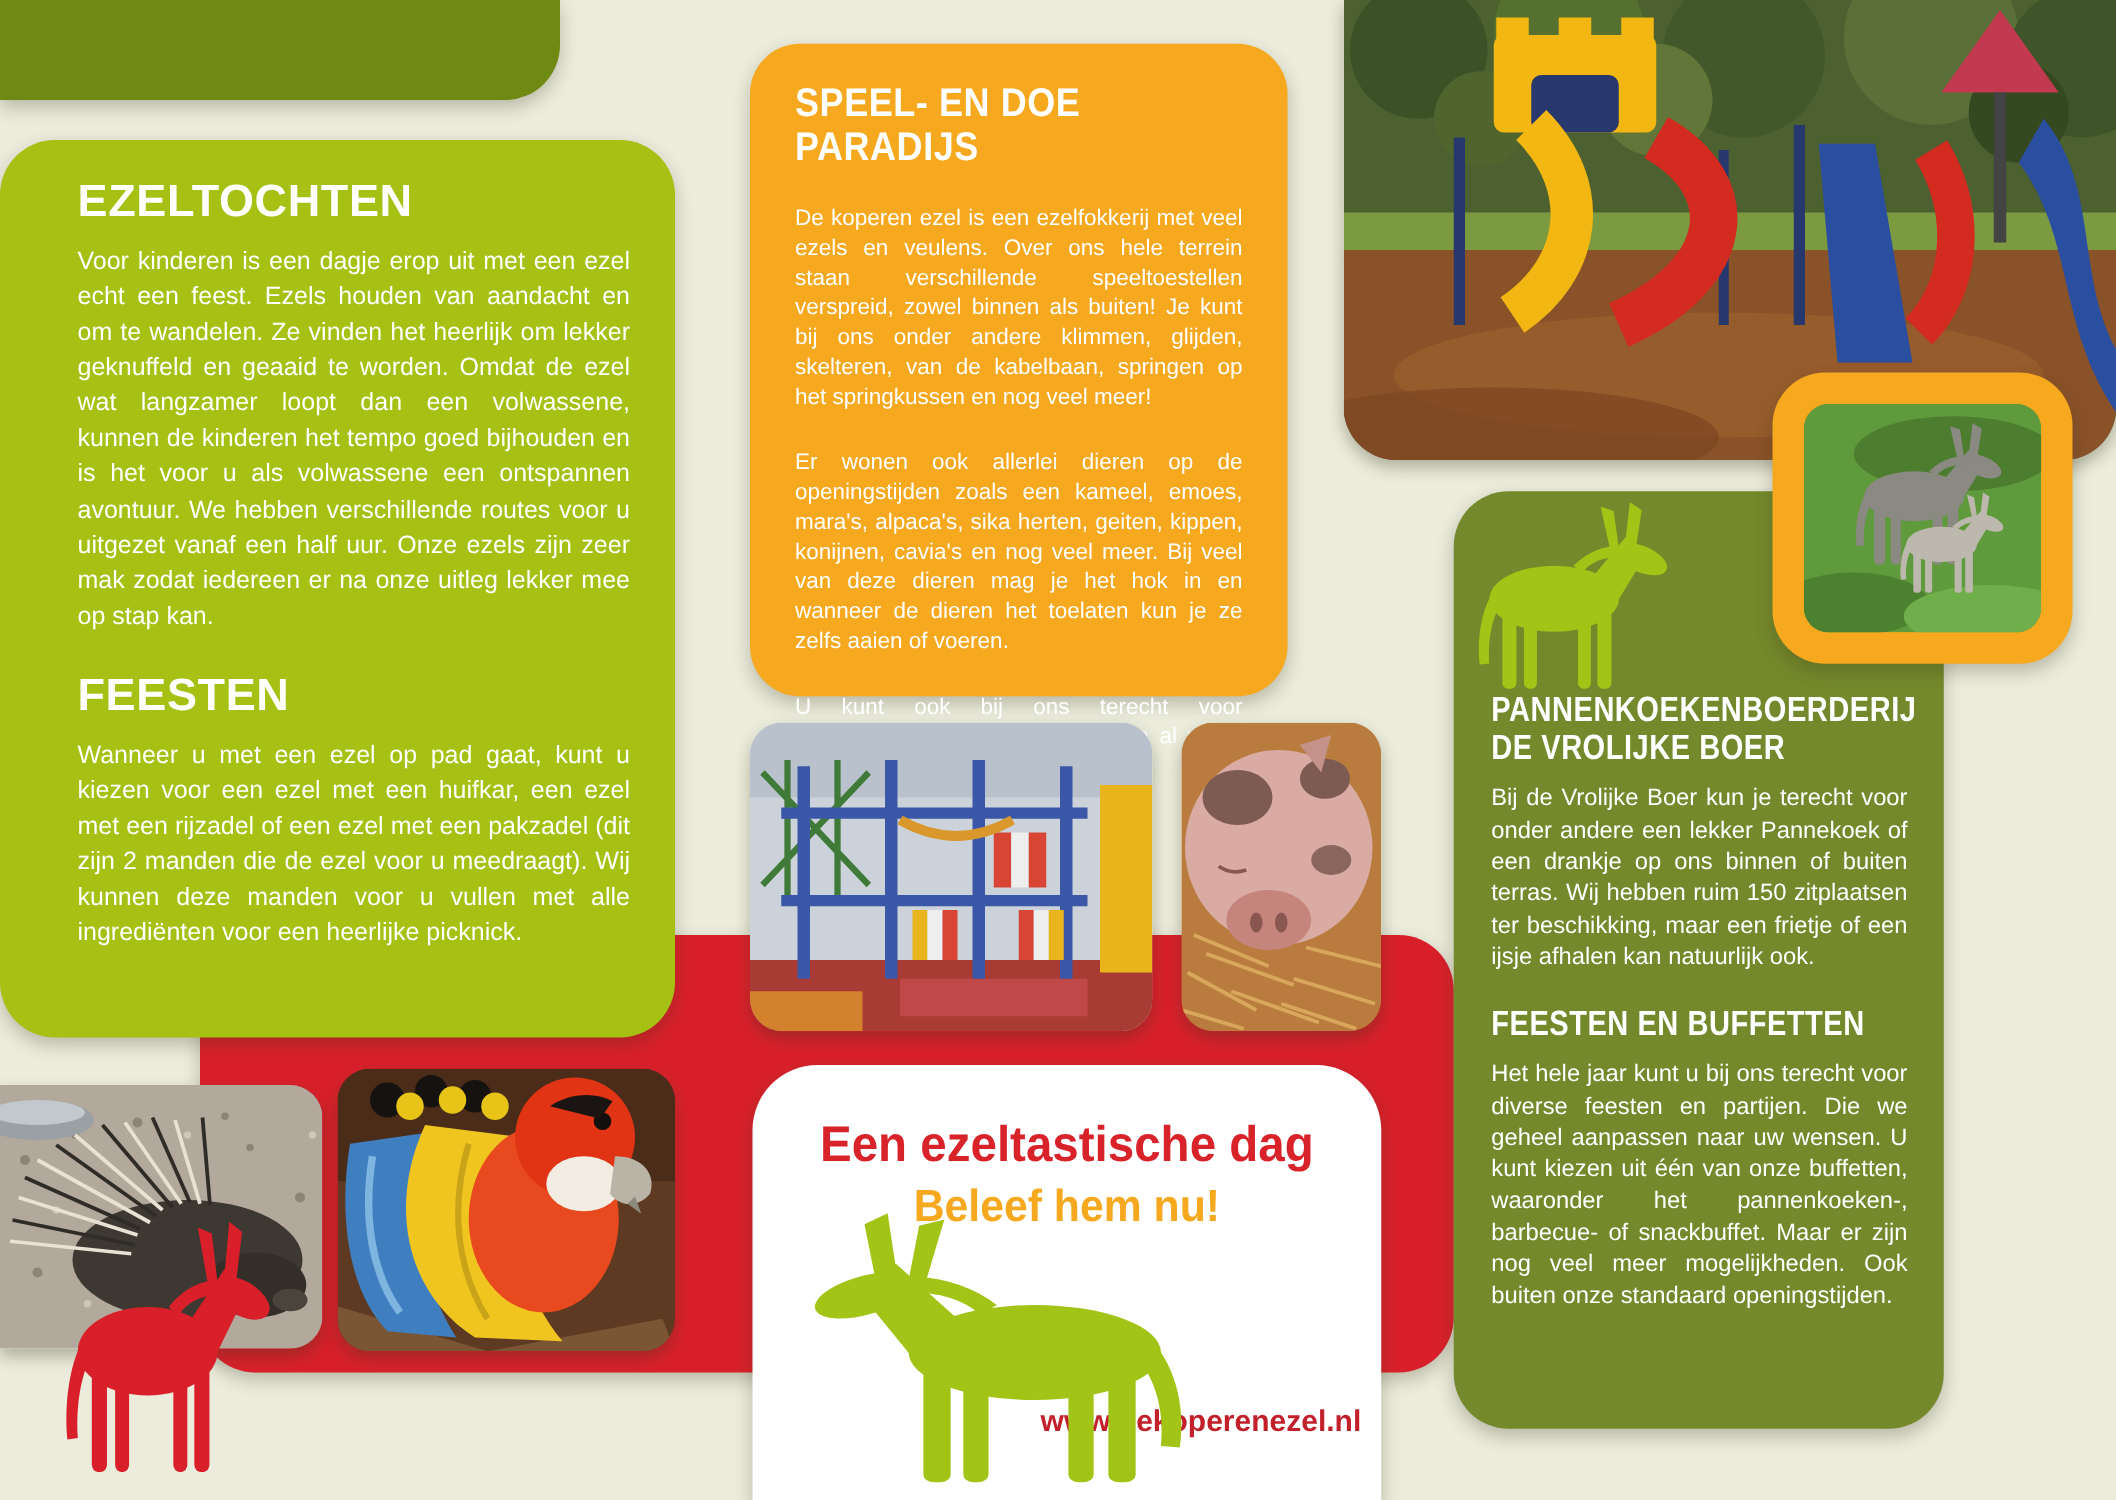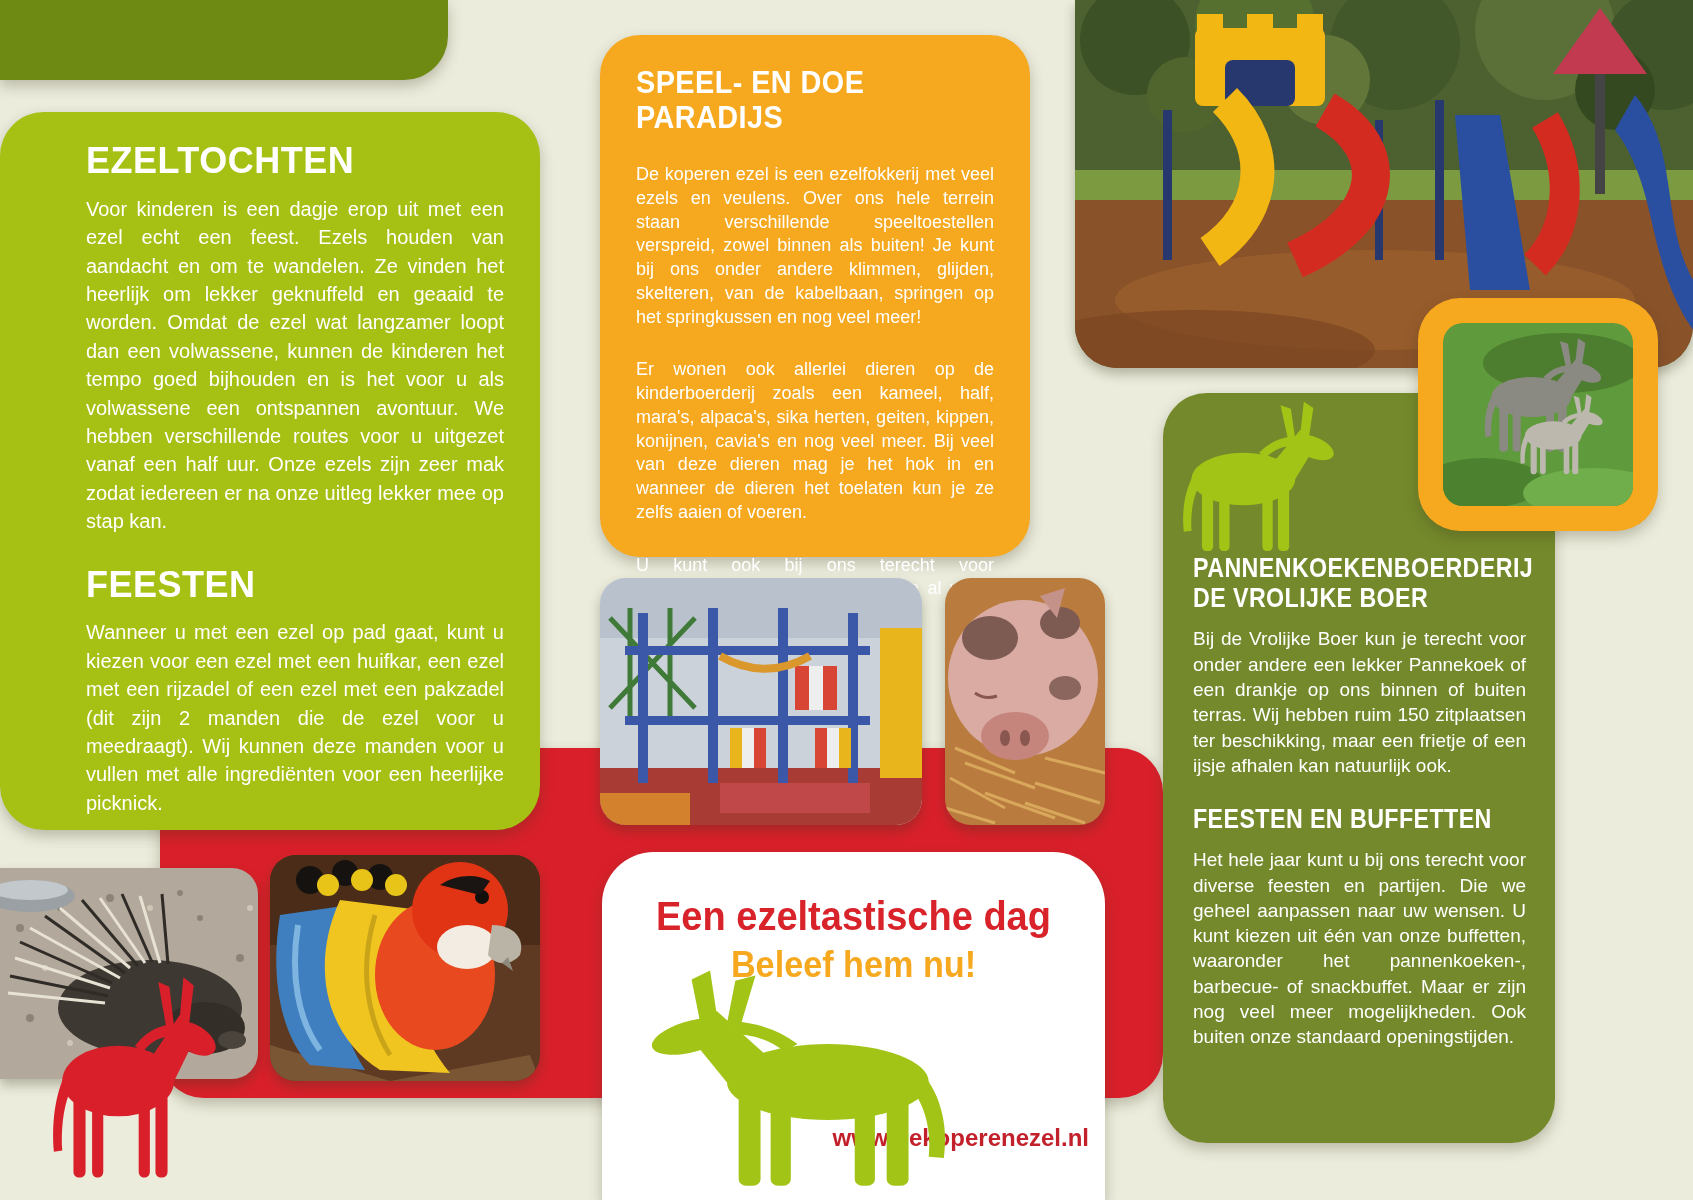--- a/index.html
+++ b/index.html
@@ -12,21 +12,21 @@
   .photo svg{display:block;}
   h1,h2,p{margin:0;}
   .hd{color:#fff;font-weight:800;letter-spacing:.5px;line-height:1.08;
       transform-origin:0 50%;white-space:nowrap;}
   .bd{color:#fff;text-align:justify;}
   
   #topbar{left:0;top:0;width:448px;height:80px;background:var(--olive-dark,#6f8a12);
           border-radius:0 0 44px 0;z-index:2;}
   
   #left-panel{left:0;top:112px;width:540px;height:718px;background:var(--green-bright,#a6c013);
-              border-radius:44px;z-index:3;padding:30px 36px 0 86px;box-sizing:border-box;}
+              border-radius:44px;z-index:3;padding:30px 36px 0 62px;box-sizing:border-box;}
   #left-panel .hd{font-size:36px;}
   #left-panel .bd{font-size:20px;line-height:1.42;margin-top:14px;}
   #left-panel .hd2{margin-top:30px;}
   
   #red-band{left:160px;top:748px;width:1003px;height:350px;background:var(--red,#d9202a);
             border-radius:44px;z-index:2;}
   
   #orange-panel{left:600px;top:35px;width:430px;height:522px;background:var(--orange,#f6a81e);
                 border-radius:40px;z-index:3;padding:30px 36px 0 36px;box-sizing:border-box;}
   #orange-panel .hd{font-size:32px;white-space:normal;width:390px;transform:scaleX(.9);}
@@ -96,21 +96,21 @@
     <p class="bd">Voor kinderen is een dagje erop uit met een ezel echt een feest. Ezels houden van aandacht en om te wandelen. Ze vinden het heerlijk om lekker geknuffeld en geaaid te worden. Omdat de ezel wat langzamer loopt dan een volwassene, kunnen de kinderen het tempo goed bijhouden en is het voor u als volwassene een ontspannen avontuur. We hebben verschillende routes voor u uitgezet vanaf een half uur. Onze ezels zijn zeer mak zodat iedereen er na onze uitleg lekker mee op stap kan.</p>
     <h2 class="hd hd2">FEESTEN</h2>
     <p class="bd">Wanneer u met een ezel op pad gaat, kunt u kiezen voor een ezel met een huifkar, een ezel met een rijzadel of een ezel met een pakzadel (dit zijn 2 manden die de ezel voor u meedraagt). Wij kunnen deze manden voor u vullen met alle ingrediënten voor een heerlijke picknick.</p>
   </div>
 
   <div id="red-band" class="panel"></div>
 
   <div id="orange-panel" class="panel">
     <h2 class="hd">SPEEL- EN DOE PARADIJS</h2>
     <p class="bd">De koperen ezel is een ezelfokkerij met veel ezels en veulens. Over ons hele terrein staan verschillende speeltoestellen verspreid, zowel binnen als buiten! Je kunt bij ons onder andere klimmen, glijden, skelteren, van de kabelbaan, springen op het springkussen en nog veel meer!</p>
-    <p class="bd">Er wonen ook allerlei dieren op de kinderboerderij zoals een kameel, half, mara's, alpaca's, sika herten, geiten, kippen, konijnen, cavia's en nog veel meer. Bij veel van deze dieren mag je het hok in en wanneer de dieren het toelaten kun je ze zelfs aaien of voeren.</p>
+    <p class="bd">Er wonen ook allerlei dieren op de openingstijden zoals een kameel, emoes, mara's, alpaca's, sika herten, geiten, kippen, konijnen, cavia's en nog veel meer. Bij veel van deze dieren mag je het hok in en wanneer de dieren het toelaten kun je ze zelfs aaien of voeren.</p>
     <p class="bd">U kunt ook bij ons terecht voor kinderfeestarrangementen. Dit kan al vanaf € 6,00 per kind.</p>
   </div>
 
 
   <div id="photo-playground" class="photo">
     <svg width="618" height="368" viewBox="0 0 618 368" preserveAspectRatio="none">
       <rect width="618" height="368" fill="#4d6030"></rect>
       <circle cx="60" cy="40" r="55" fill="#3c5226"></circle>
         <circle cx="180" cy="25" r="60" fill="#55702f"></circle>
       <circle cx="320" cy="45" r="65" fill="#42572a"></circle>

